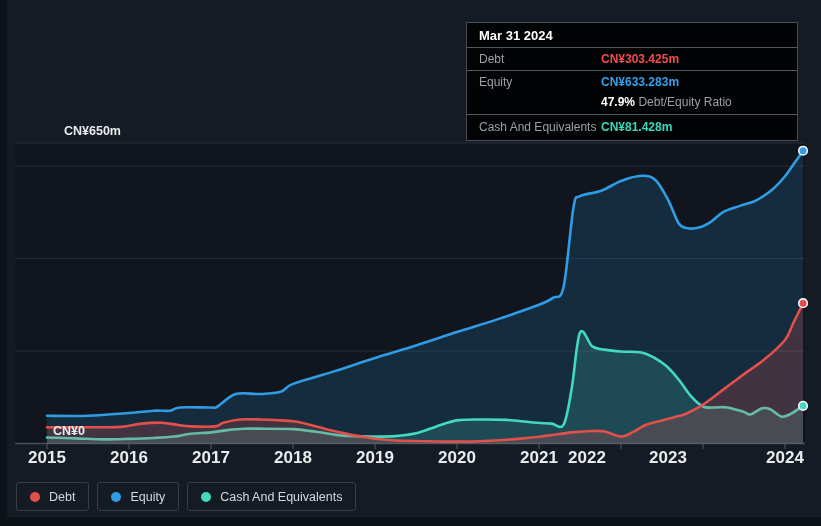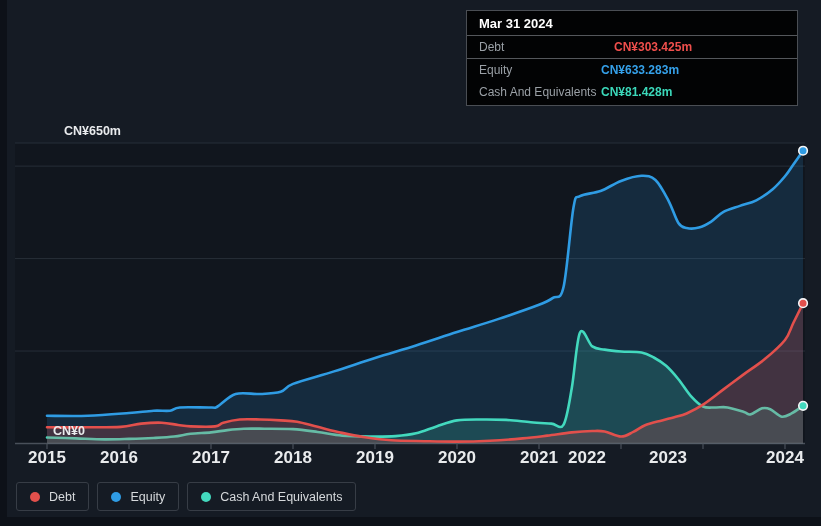--- a/index.html
+++ b/index.html
@@ -4,31 +4,31 @@
 <style>
   html,body{margin:0;padding:0;width:821px;height:526px;overflow:hidden;
     background:#151b24;font-family:"Liberation Sans",sans-serif;}
   #stage{position:relative;width:821px;height:526px;background:#151b24;}
   .edge-left{position:absolute;left:0;top:0;width:7px;height:526px;background:#0d1118;}
   .edge-bottom{position:absolute;left:0;top:517px;width:821px;height:9px;background:#0d1118;}
   #chart-svg{position:absolute;left:0;top:0;}
   .axis-label{position:absolute;font-size:12.5px;font-weight:700;color:#e9ebed;white-space:nowrap;}
   .x-year{position:absolute;top:448px;width:60px;text-align:center;font-size:17px;font-weight:700;color:#e9ebed;}
   
-  .tooltip{position:absolute;left:466px;top:10px;width:332px;box-sizing:border-box;
+  .tooltip{position:absolute;left:466px;top:22px;width:332px;box-sizing:border-box;
     background:#020304;border:1px solid #4a4e54;color:#9aa0a6;font-size:12px;}
   .tt-title{font-size:13px;font-weight:700;color:#ffffff;padding:5px 12px 4px;border-bottom:1px solid #54575b;}
   .tt-row{display:flex;align-items:baseline;padding:2px 12px;line-height:16px;}
   .tt-label{flex:0 0 122px;color:#9aa0a6;}
   .tt-value{font-weight:700;}
   .row-debt{padding-top:3px;padding-bottom:3px;border-bottom:1px solid #54575b;}
   .row-equity{padding-top:3px;}
   .row-ratio{padding-bottom:4px;border-bottom:1px solid #54575b;}
   .row-cash{padding-top:4px;padding-bottom:5px;}
-  .v-debt{color:#ef4f4c;margin-left:13px;}
+  .v-debt{color:#ef4f4c;}
   .v-equity{color:#35a1ea;}
   .v-cash{color:#3bd8ba;}
   .ratio-pct{color:#ffffff;font-weight:700;}
   .ratio-text{color:#9aa0a6;font-weight:400;}
   
   .legend{position:absolute;left:16px;top:482px;display:flex;gap:8px;}
   .legend-item{display:flex;align-items:center;gap:9px;height:27px;padding:0 13px;
     border:1px solid #373d46;border-radius:3px;color:#d6d9dc;font-size:12.5px;cursor:pointer;}
   .legend-dot{width:10px;height:10px;border-radius:50%;}
   .dot-debt{background:#e2504c;}
@@ -67,40 +67,44 @@
       <line x1="539" y1="443.5" x2="539" y2="449" stroke="#49505a" stroke-width="1.2"></line>
       <line x1="621" y1="443.5" x2="621" y2="449" stroke="#49505a" stroke-width="1.2"></line>
       <line x1="703" y1="443.5" x2="703" y2="449" stroke="#49505a" stroke-width="1.2"></line>
       <line x1="785" y1="443.5" x2="785" y2="449" stroke="#49505a" stroke-width="1.2"></line>
     </svg>
 
   <div class="axis-label" style="left:25px;top:124px;margin-left:39px;">CN¥650m</div>
   <div class="axis-label" style="left:25px;top:424px;margin-left:28px;">CN¥0</div>
   <div id="xlabels">
       <div class="x-year" style="left: 17px;">2015</div>
-      <div class="x-year" style="left: 89px;">2016</div>
+      <div class="x-year" style="left: 99px;">2016</div>
       <div class="x-year" style="left: 181px;">2017</div>
       <div class="x-year" style="left: 263px;">2018</div>
       <div class="x-year" style="left: 345px;">2019</div>
       <div class="x-year" style="left: 427px;">2020</div>
       <div class="x-year" style="left: 509px;">2021</div>
       <div class="x-year" style="left: 557px;">2022</div>
       <div class="x-year" style="left: 638px;">2023</div>
       <div class="x-year" style="left: 755px;">2024</div>
     </div>
 
   <div class="tooltip">
     <div class="tt-title">Mar 31 2024</div>
     <div class="tt-row row-debt">
       <span class="tt-label">Debt</span>
       <span class="tt-value v-debt">CN¥303.425m</span>
     </div>
     <div class="tt-row row-equity">
       <span class="tt-label">Equity</span>
       <span class="tt-value v-equity">CN¥633.283m</span>
+    </div>
+    <div class="tt-row row-ratio">
+      <span class="tt-label"></span>
+      <span class="tt-value"><span class="ratio-pct">47.9%</span>&nbsp;<span class="ratio-text">Debt/Equity Ratio</span></span>
     </div>
     <div class="tt-row row-cash">
       <span class="tt-label">Cash And Equivalents</span>
       <span class="tt-value v-cash">CN¥81.428m</span>
     </div>
   </div>
 
   <div class="legend">
     <div class="legend-item">
       <span class="legend-dot dot-debt"></span>

